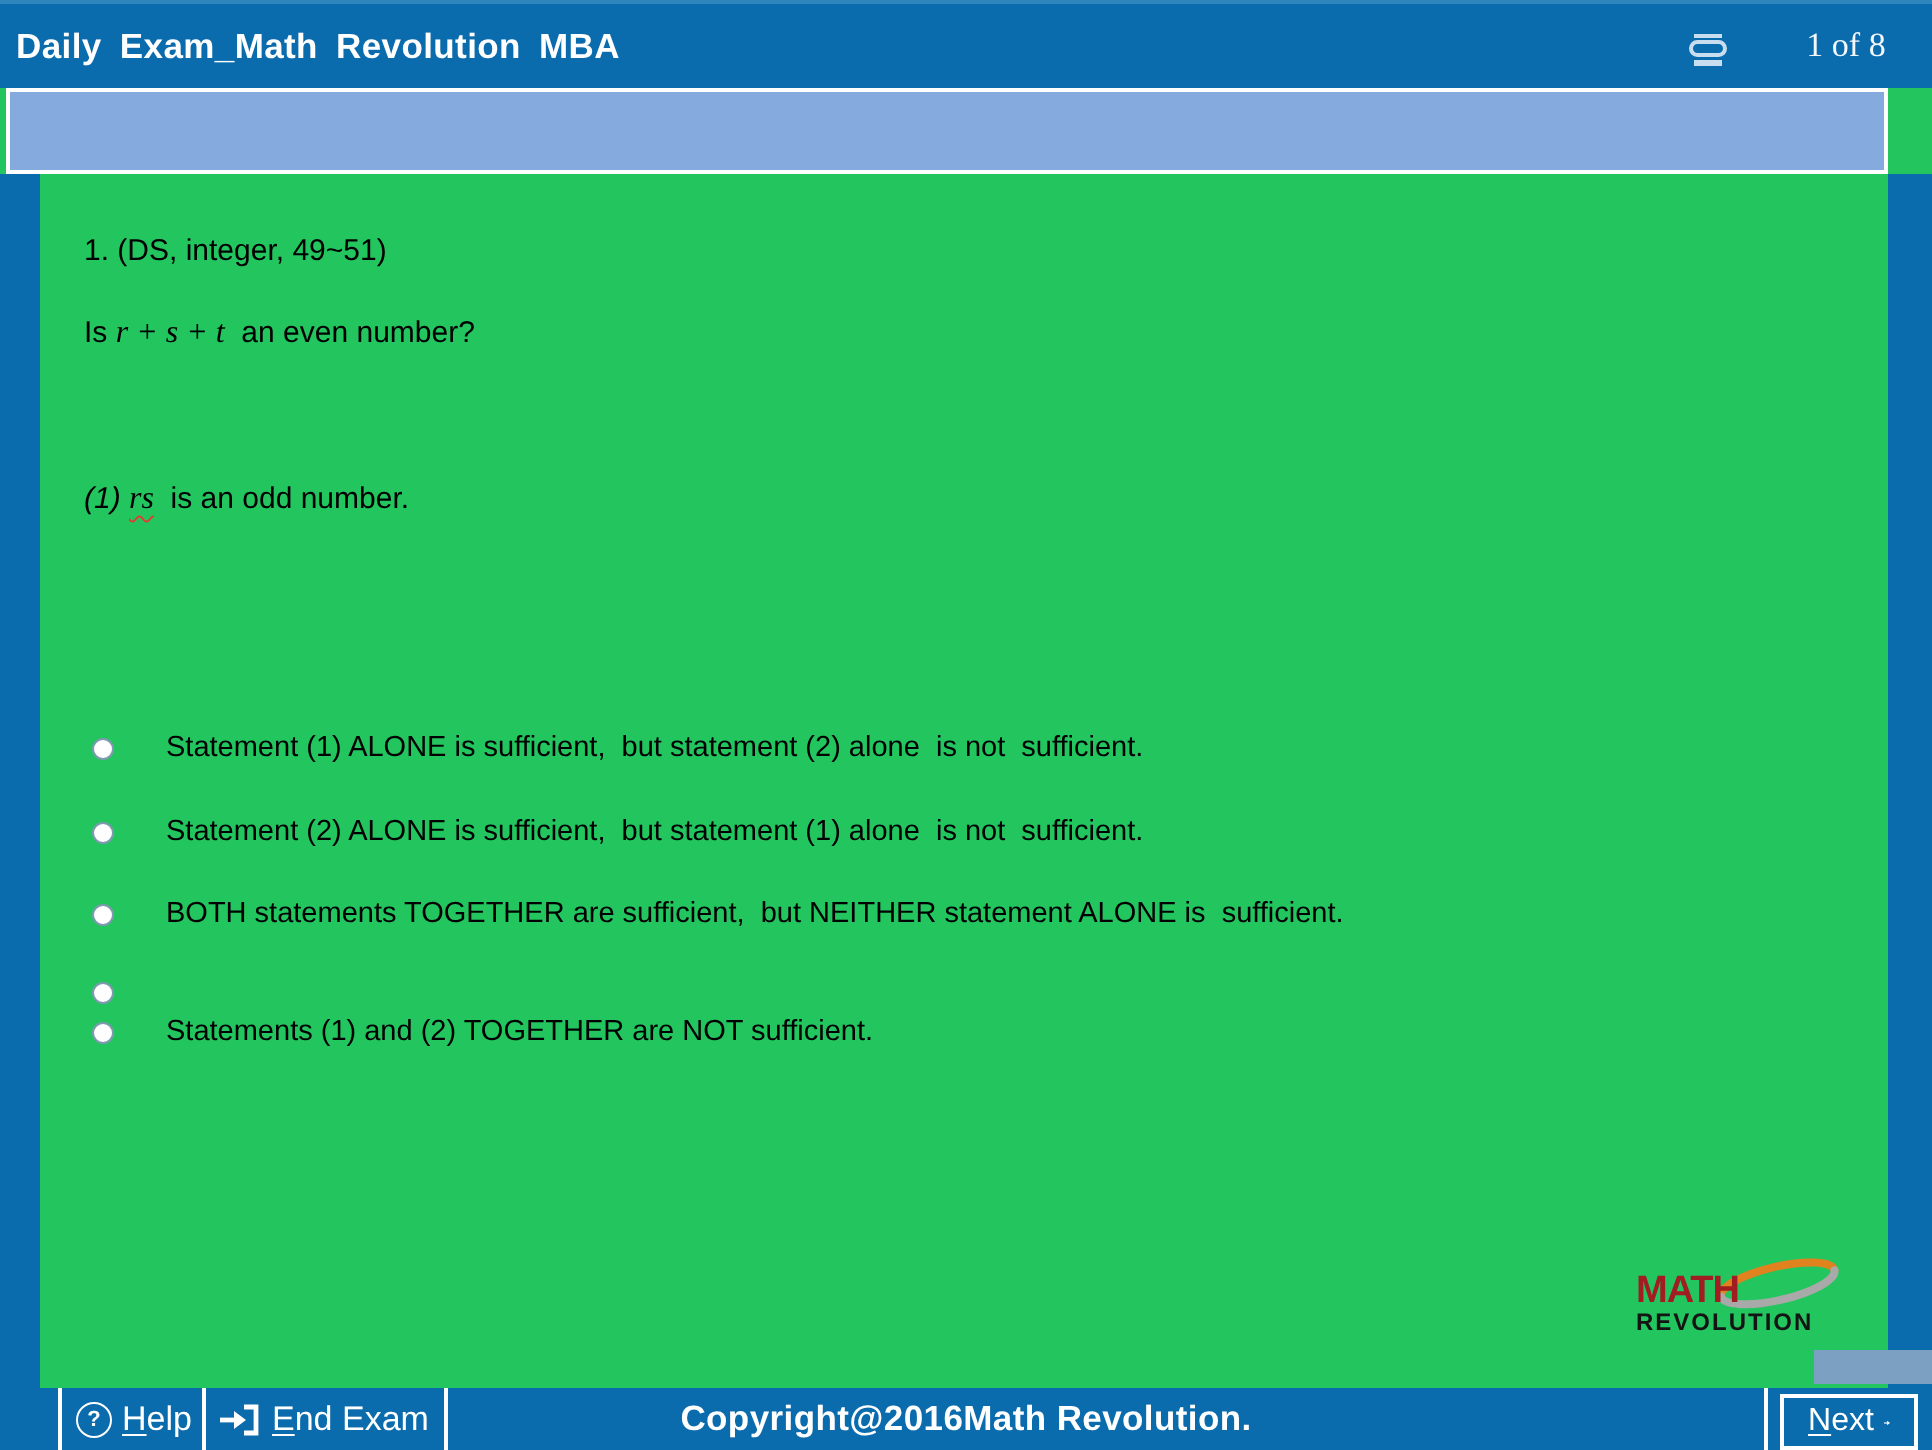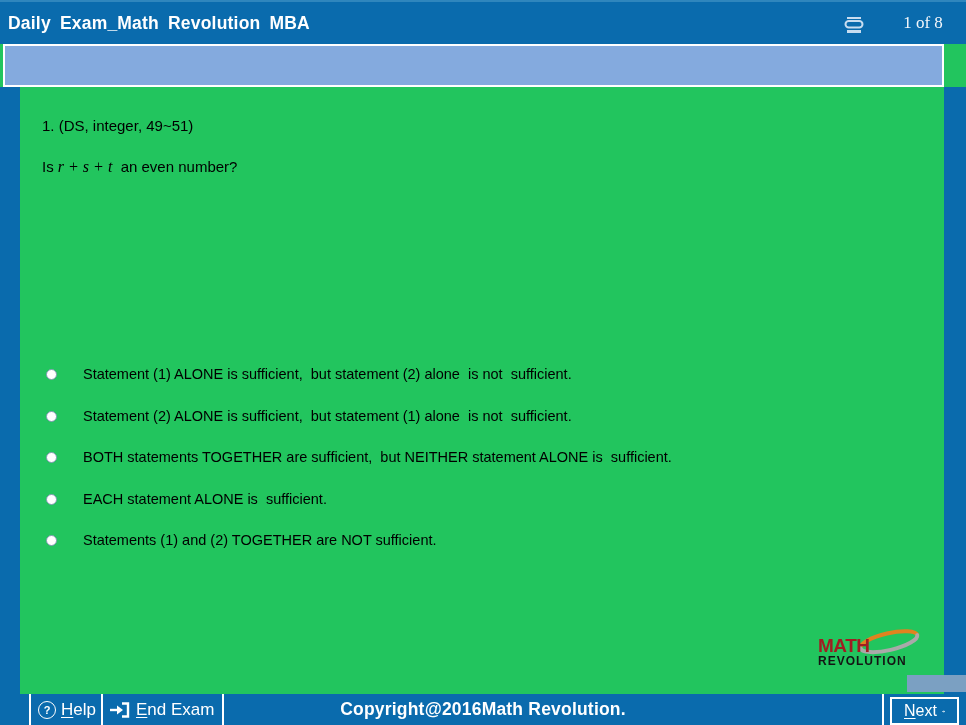--- a/index.html
+++ b/index.html
@@ -40,21 +40,21 @@
   }
   .italic { font-style:italic; }
   .squiggle {
     text-decoration-line:underline; text-decoration-style:wavy;
     text-decoration-color:#e03c31; text-decoration-thickness:1px; text-underline-offset:3px;
   }
   
   .option {
     position:absolute; left:46px; display:flex; align-items:center; cursor:pointer;
   }
-  .o1{top:366px;} .o2{top:408px;} .o3{top:449px;} .o4{top:491px;} .o5{top:532px;}
+  .o1{top:366px;} .o2{top:408px;} .o3{top:449px;} .o4{top:491px;} .o5{top:508px;}
   .radio {
     width:9px; height:9px; border:1px solid #7f9ab0; border-radius:50%;
     background:#ffffff; margin-right:26px; flex:0 0 auto;
   }
   .option-text { font-size:14.5px; color:#000; white-space:pre-wrap; }
   
   .logo { position:absolute; left:814px; top:628px; width:126px; height:42px; }
   .logo-math {
     position:absolute; left:4px; top:7px; color:#a11d22; font-weight:bold;
     font-size:19px; letter-spacing:-0.5px;
@@ -115,37 +115,37 @@
 
   <div class="subbar"></div>
 
   <div class="strip-left"></div>
   <div class="strip-right"></div>
 
   <div class="q-number">1. (DS, integer, 49~51)</div>
 
   <div class="q-stem"><span>Is </span><span class="math-var">r + s + t</span><span>  an even number?</span></div>
 
+  <div class="statement st1"><span class="italic">(1) </span><span class="math-var squiggle">rs</span><span>  is an odd number.</span></div>
 
 
   <div class="option o1">
     <span class="radio"></span>
     <span class="option-text">Statement (1) ALONE is sufficient,  but statement (2) alone  is not  sufficient.</span>
   </div>
   <div class="option o2">
     <span class="radio"></span>
     <span class="option-text">Statement (2) ALONE is sufficient,  but statement (1) alone  is not  sufficient.</span>
   </div>
   <div class="option o3">
     <span class="radio"></span>
     <span class="option-text">BOTH statements TOGETHER are sufficient,  but NEITHER statement ALONE is  sufficient.</span>
   </div>
   <div class="option o4">
     <span class="radio"></span>
-    <span class="option-text">EACH statement ALONE is  sufficient.</span>
   </div>
   <div class="option o5">
     <span class="radio"></span>
     <span class="option-text">Statements (1) and (2) TOGETHER are NOT sufficient.</span>
   </div>
 
   <div class="logo">
     <svg class="logo-swoosh" viewBox="0 0 80 34">
       <g transform="rotate(-13 40 18)">
         <path d="M 8 18 A 33 9.5 0 0 1 74 18" fill="none" stroke="#e0831f" stroke-width="4.5" stroke-linecap="round"></path>

